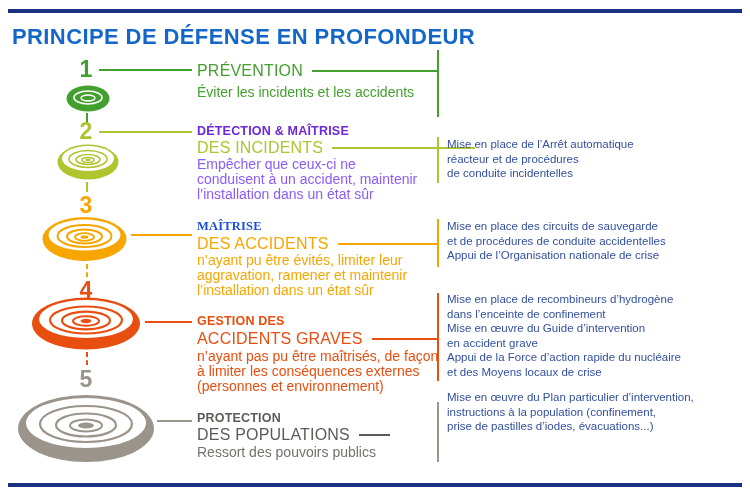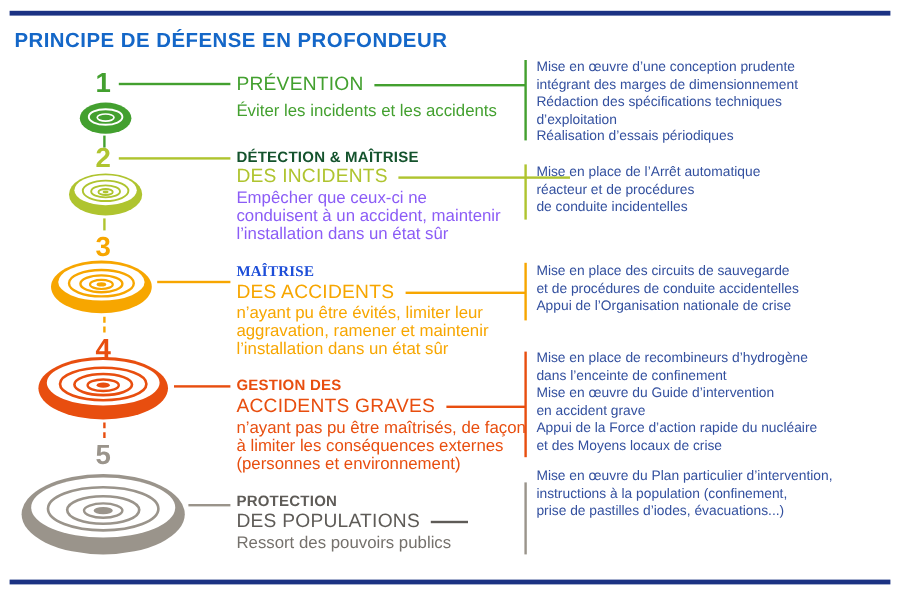--- a/index.html
+++ b/index.html
@@ -1,21 +1,21 @@
 <!DOCTYPE html>
 <html><head>
 <meta charset="utf-8">
 <style>
   html,body{margin:0;padding:0;background:#ffffff;}
   .canvas{
     position:relative;width:750px;height:499px;background:#ffffff;overflow:hidden;
     font-family:"Liberation Sans","DejaVu Sans",sans-serif;
   }
   .rule{position:absolute;left:8px;width:734px;height:4px;}
-  .page-title{position:absolute;left:12px;top:24px;font-size:17px;font-weight:bold;letter-spacing:.4px;white-space:nowrap;}
+  .page-title{position:absolute;left:12px;top:24px;font-size:22px;font-weight:bold;letter-spacing:.4px;white-space:nowrap;}
   .num{position:absolute;width:32px;text-align:center;font-size:23px;font-weight:bold;line-height:24px;}
   .icon{position:absolute;display:block;}
   .hline{position:absolute;height:2px;}
   .dash{position:absolute;left:86px;width:0;border-left:2px dashed currentColor;}
   .ttl1{position:absolute;font-size:12.5px;font-weight:bold;letter-spacing:.2px;white-space:nowrap;}
   .trow{position:absolute;display:flex;align-items:center;height:16px;}
   .ttl{font-size:16px;font-weight:normal;letter-spacing:.2px;white-space:nowrap;}
   .lead{flex:1;height:2px;background:currentColor;margin-left:9px;}
   .desc{position:absolute;width:242px;font-size:14px;line-height:15px;white-space:pre-line;}
   .vbar{position:absolute;left:437px;width:2px;}
@@ -38,38 +38,33 @@
     <ellipse cx="22" cy="13" rx="7" ry="3" fill="none" stroke="#ffffff" stroke-width="1.4"></ellipse>
   </svg>
   <div class="dash" style="top: 113px; height: 10px; color: rgb(67, 160, 47);"></div>
   <div class="hline" style="left: 99px; top: 69px; width: 93px; background-color: rgb(67, 160, 47);"></div>
   <div class="trow" style="left: 197px; top: 63px; width: 241px; color: rgb(67, 160, 47);">
     <span class="ttl">PRÉVENTION</span>
     <span class="lead"></span>
   </div>
   <div class="desc" style="left: 197px; top: 85px; color: rgb(67, 160, 47);">Éviter les incidents et les accidents</div>
   <div class="vbar" style="top: 50px; height: 67px; background-color: rgb(67, 160, 47);"></div>
-  <div class="rtext" style="top: 49px; color: rgb(51, 80, 159);">Mise en œuvre d’une conception prudente
-intégrant des marges de dimensionnement
-Rédaction des spécifications techniques
-d’exploitation
-Réalisation d’essais périodiques</div>
 
   <div class="num" style="left: 70px; top: 119px; color: rgb(175, 196, 47);">2</div>
   <svg class="icon" style="left: 57px; top: 142px; color: rgb(175, 196, 47);" width="62" height="38" viewBox="0 0 62 38">
     <ellipse cx="31" cy="20" rx="30.5" ry="17.5" fill="currentColor"></ellipse>
     <ellipse cx="31" cy="16.5" rx="26" ry="12.5" fill="#ffffff"></ellipse>
     <ellipse cx="31" cy="17" rx="19" ry="8.5" fill="none" stroke="currentColor" stroke-width="1.6"></ellipse>
     <ellipse cx="31" cy="17.5" rx="12" ry="5" fill="none" stroke="currentColor" stroke-width="1.6"></ellipse>
     <ellipse cx="31" cy="18" rx="6" ry="2.5" fill="none" stroke="currentColor" stroke-width="1.5"></ellipse>
     <ellipse cx="31" cy="18" rx="2.5" ry="1.2" fill="currentColor"></ellipse>
   </svg>
   <div class="dash" style="top: 182px; height: 10px; color: rgb(175, 196, 47);"></div>
   <div class="hline" style="left: 99px; top: 131px; width: 93px; background-color: rgb(175, 196, 47);"></div>
-  <div class="ttl1" style="left: 197px; top: 124px; color: #14532d; text-align: center;">DÉTECTION &amp; MAÎTRISE</div>
+  <div class="ttl1" style="left: 197px; top: 124px; color: #6d28d9; text-align: center;">DÉTECTION &amp; MAÎTRISE</div>
   <div class="trow" style="left: 197px; top: 140px; width: 278px; color: rgb(175, 196, 47);">
     <span class="ttl">DES INCIDENTS</span>
     <span class="lead"></span>
   </div>
   <div class="desc" style="left: 197px; top: 157px; color: #8b5cf6;">Empêcher que ceux-ci ne
 conduisent à un accident, maintenir
 l’installation dans un état sûr</div>
   <div class="vbar" style="top: 137px; height: 46px; background-color: rgb(175, 196, 47);"></div>
   <div class="rtext" style="top: 137px; color: rgb(51, 80, 159);">Mise en place de l’Arrêt automatique
 réacteur et de procédures

